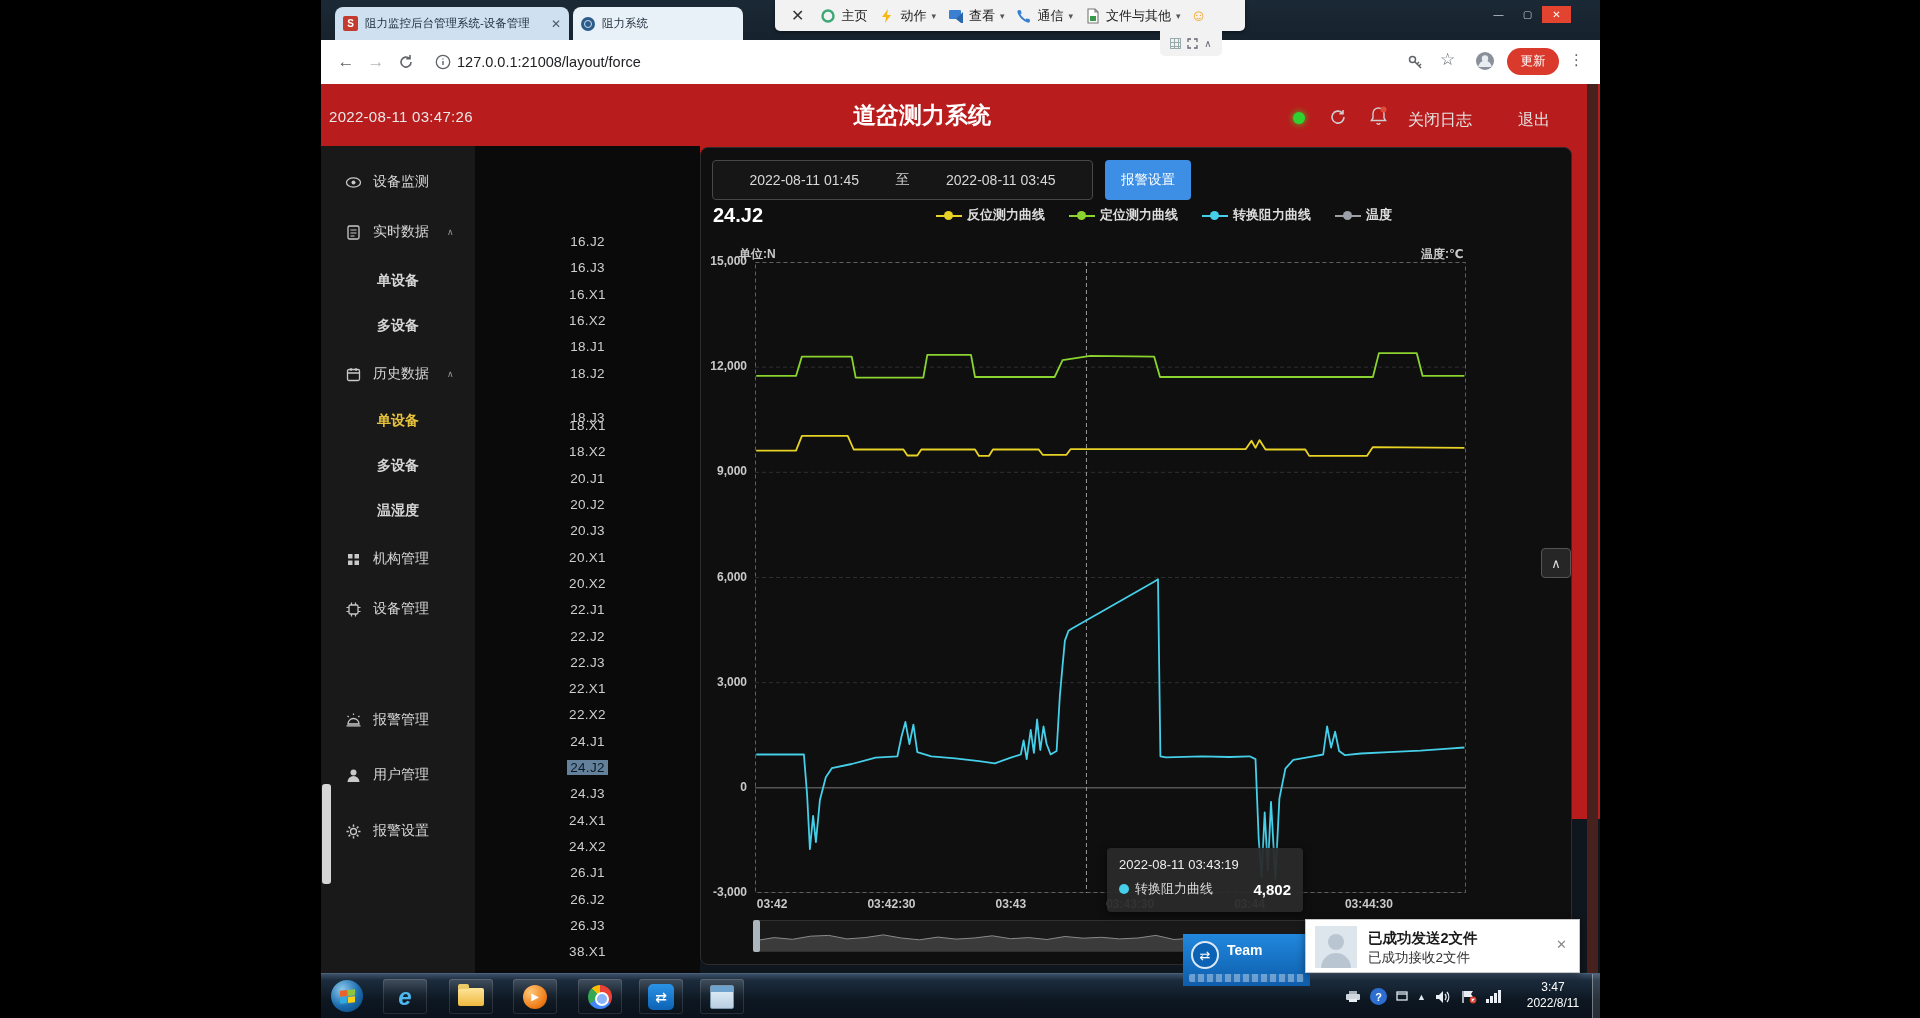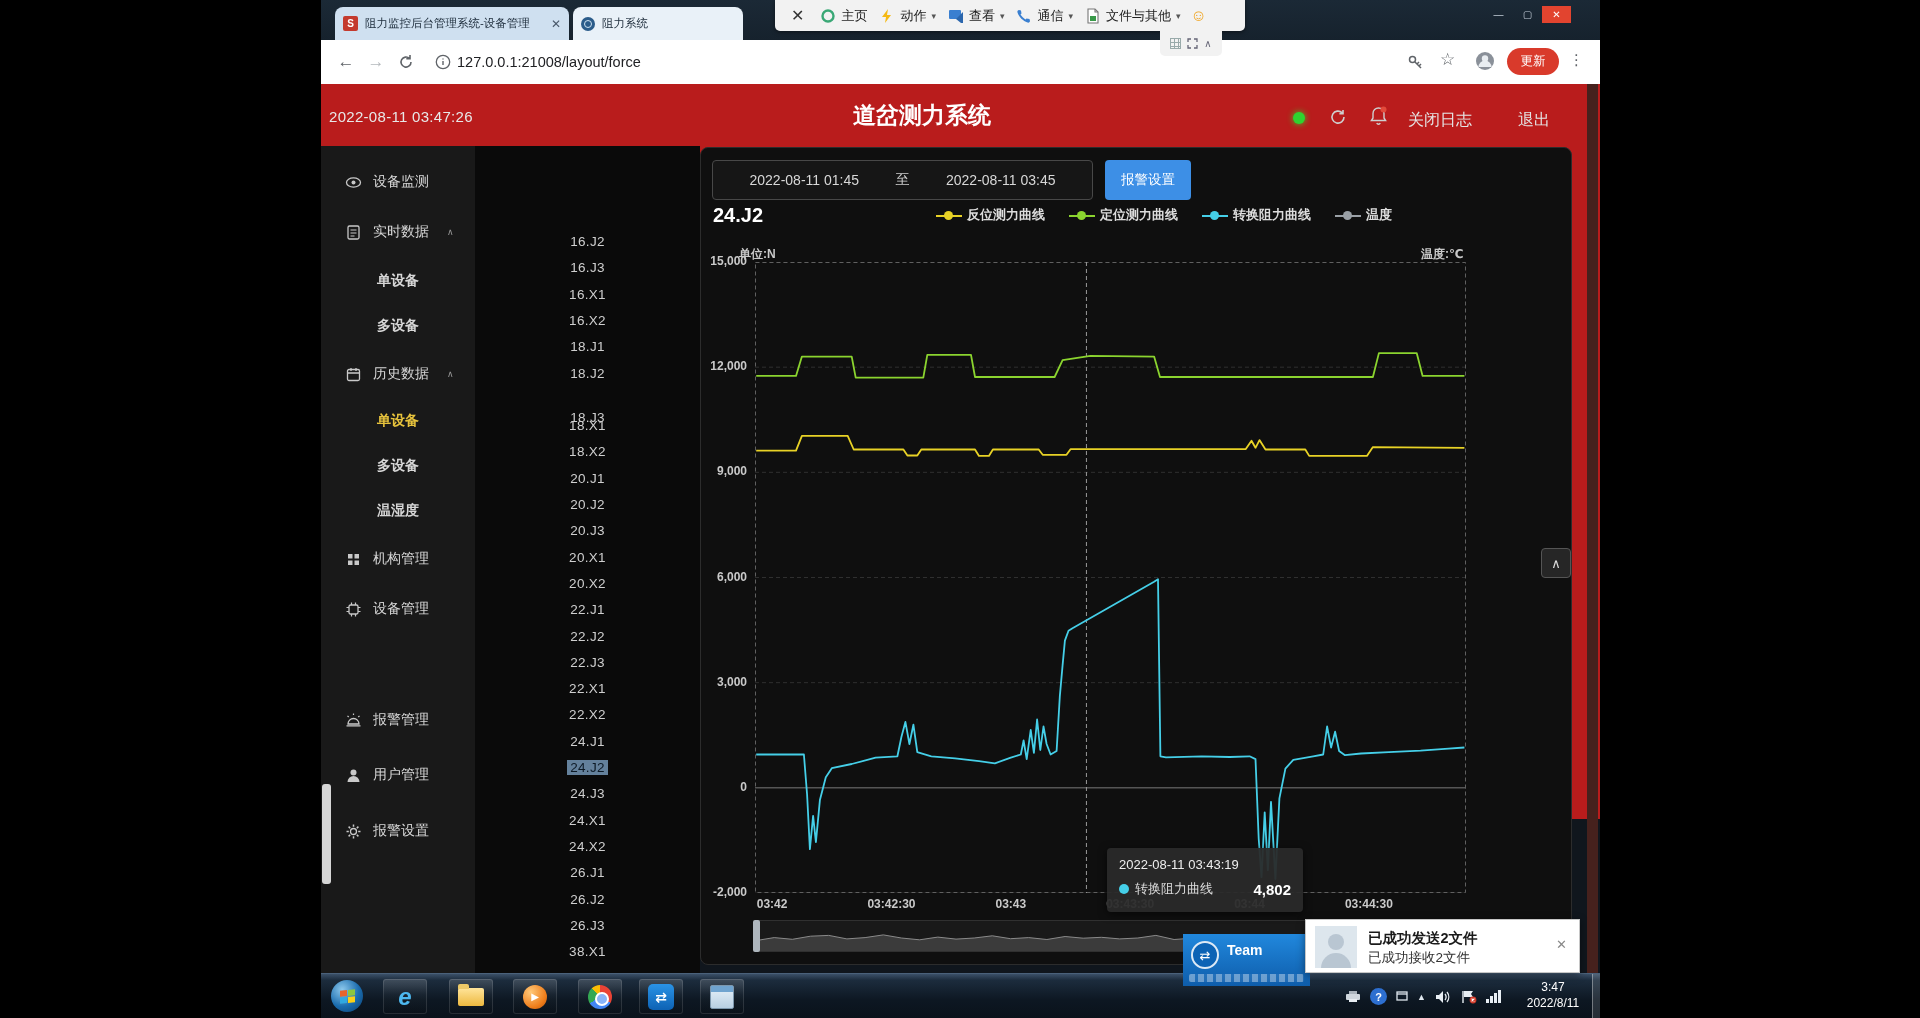--- a/index.html
+++ b/index.html
@@ -387,21 +387,21 @@
         </div>
       <div class="unit" style="left:418px;top:162px;">单位:N</div>
       <div class="unit" style="left:1100px;top:162px;">温度:℃</div>
       <div id="yticks">
           <div class="ytick" style="left: 374px; top: 170px;">15,000</div>
           <div class="ytick" style="left: 374px; top: 275.167px;">12,000</div>
           <div class="ytick" style="left: 374px; top: 380.333px;">9,000</div>
           <div class="ytick" style="left: 374px; top: 485.5px;">6,000</div>
           <div class="ytick" style="left: 374px; top: 590.667px;">3,000</div>
           <div class="ytick" style="left: 374px; top: 695.833px;">0</div>
-          <div class="ytick" style="left: 374px; top: 801px;">-2,000</div>
+          <div class="ytick" style="left: 374px; top: 801px;">-3,000</div>
         </div>
       <div id="xticks">
           <div class="xtick" style="left: 409.109px;">03:42</div>
           <div class="xtick" style="left: 528.471px;">03:42:30</div>
           <div class="xtick" style="left: 647.833px;">03:43</div>
           <div class="xtick" style="left: 767.195px;">03:43:30</div>
           <div class="xtick" style="left: 886.557px;">03:44</div>
           <div class="xtick" style="left: 1005.92px;">03:44:30</div>
         </div>
       <svg id="plot" width="711" height="631" viewBox="0 0 711 631">

